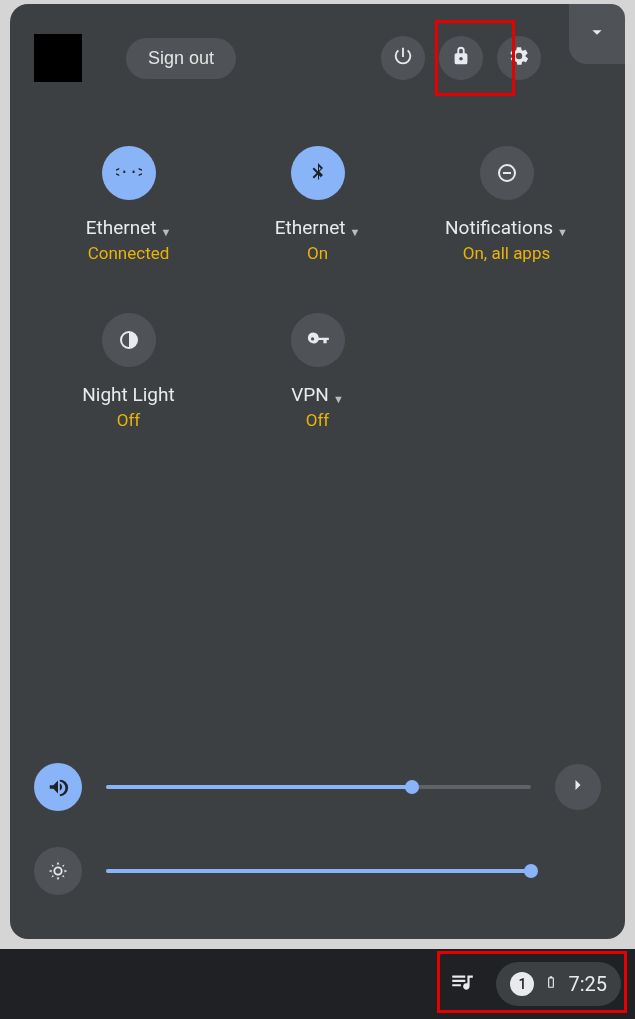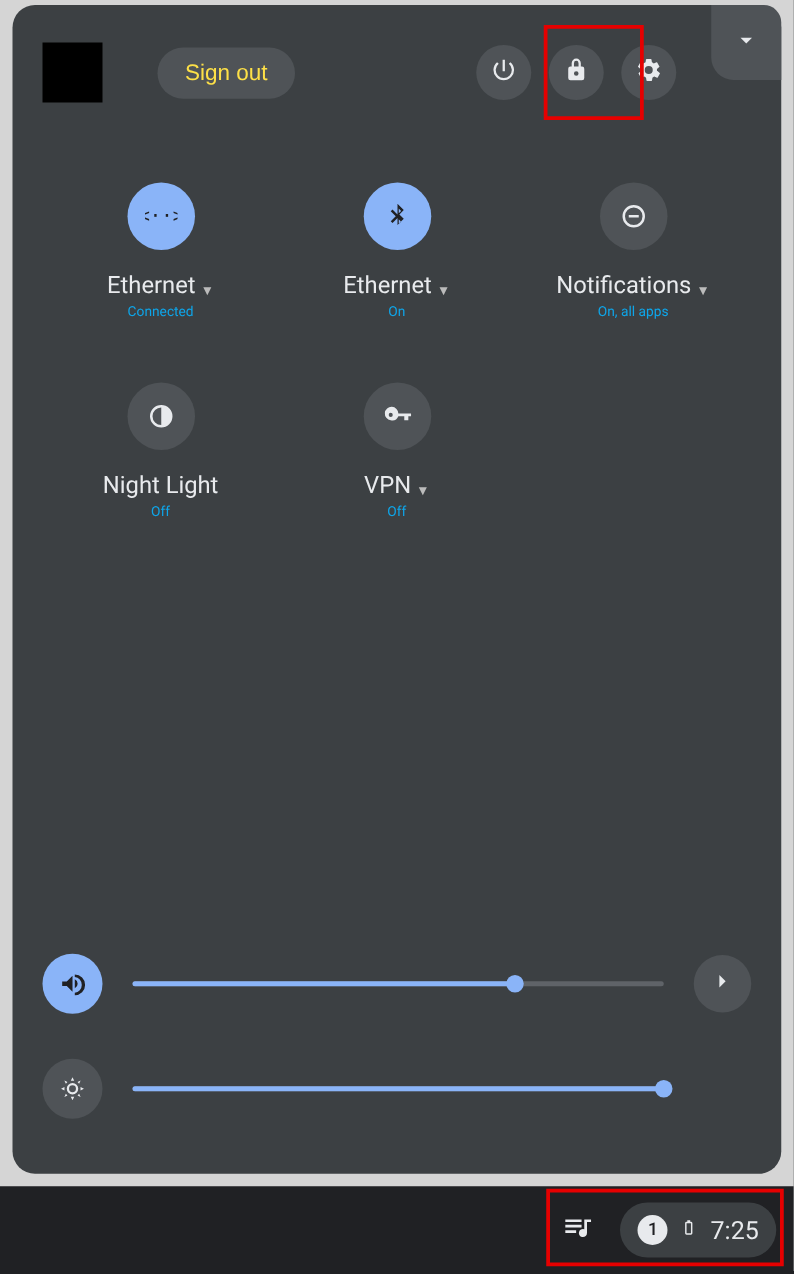--- a/index.html
+++ b/index.html
@@ -28,21 +28,21 @@
       position: relative;
       height: 60px;
     }
     .avatar {
       width: 48px; height: 48px;
       background: #000;
     }
     .signout-btn {
       margin-left: 30px;
       background: #4f5357;
-      color: #fde047;
+      color: #e5e5e5;
       font-size: 18px;
       border: none;
       border-radius: 22px;
       padding: 10px 22px;
       cursor: pointer;
     }
     .icon-btn {
       width: 44px; height: 44px;
       border-radius: 50%;
       background: #4f5357;
@@ -94,22 +94,22 @@
     .tile-icon.inactive svg { fill: #e8eaed; }
     .tile-label {
       color: #e8eaed;
       font-size: 19px;
       display: flex; align-items: flex-end; gap: 4px;
     }
     .tile-label .caret {
       font-size: 11px; color: #bbb;
     }
     .tile-status {
-      color: #0ea5e9;
-      font-size: 11px;
+      color: #eab308;
+      font-size: 17px;
       margin-top: 4px;
     }
     .sliders {
       margin-top: auto;
       margin-bottom: 20px;
       display: flex; flex-direction: column; gap: 36px;
     }
     .slider-row {
       display: flex; align-items: center; gap: 24px;
     }

